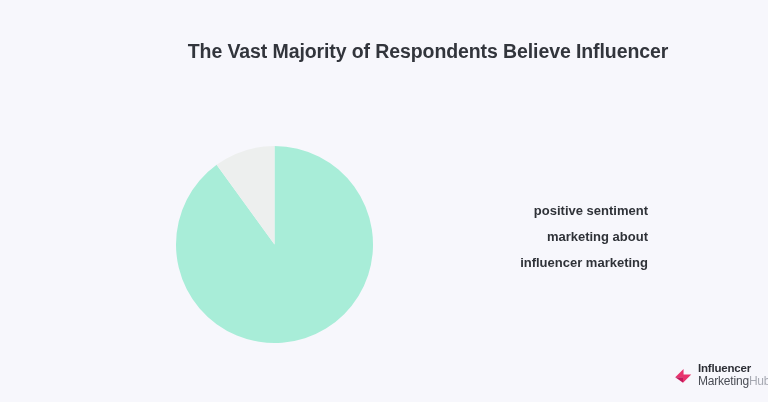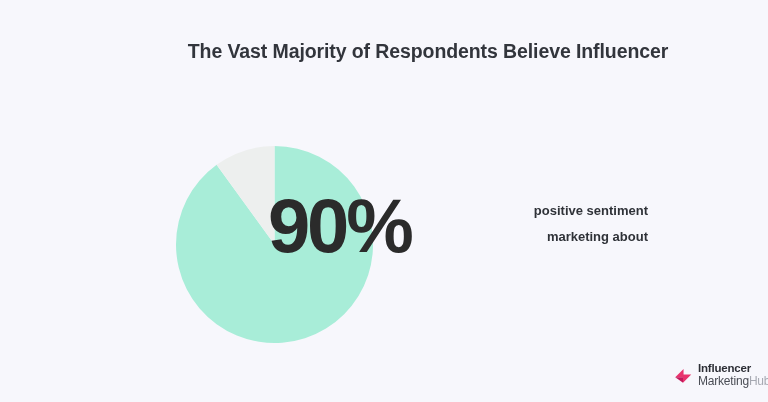--- a/index.html
+++ b/index.html
@@ -138,25 +138,25 @@
 
   <div class="pie-wrap">
     <svg class="pie-svg" viewBox="0 0 200 200">
 
       <path id="slice-major" d="M 100 100 L 100.00 1.00 A 99 99 0 1 1 41.81 19.91 Z" fill="#a8edd8"></path>
 
       <path id="slice-minor" d="M 100 100 L 41.81 19.91 A 99 99 0 0 1 100.00 1.00 Z" fill="#edefee"></path>
     </svg>
   </div>
 
-  <div class="stat-value">90%</div>
 
   <div class="annotation">
     <span class="annotation-line">positive sentiment</span>
     <span class="annotation-line">marketing about</span>
+    <span class="annotation-line">influencer marketing</span>
   </div>
 
   <div class="logo">
     <svg class="logo-mark" viewBox="0 0 24 24">
       <path d="M 3.5 12.2 L 12.6 3.2 L 12.6 9.2 L 21.0 9.2 L 12.0 18.4 L 12.0 12.2 Z" fill="#e8336d"></path>
       <path d="M 3.5 12.2 L 12.0 12.2 L 12.0 18.4 Z" fill="#c2185b"></path>
     </svg>
     <div class="logo-text">
       <span class="logo-top">Influencer</span>
       <span class="logo-bottom"><span class="lb-strong">Marketing</span><span class="lb-light">Hub</span></span>

